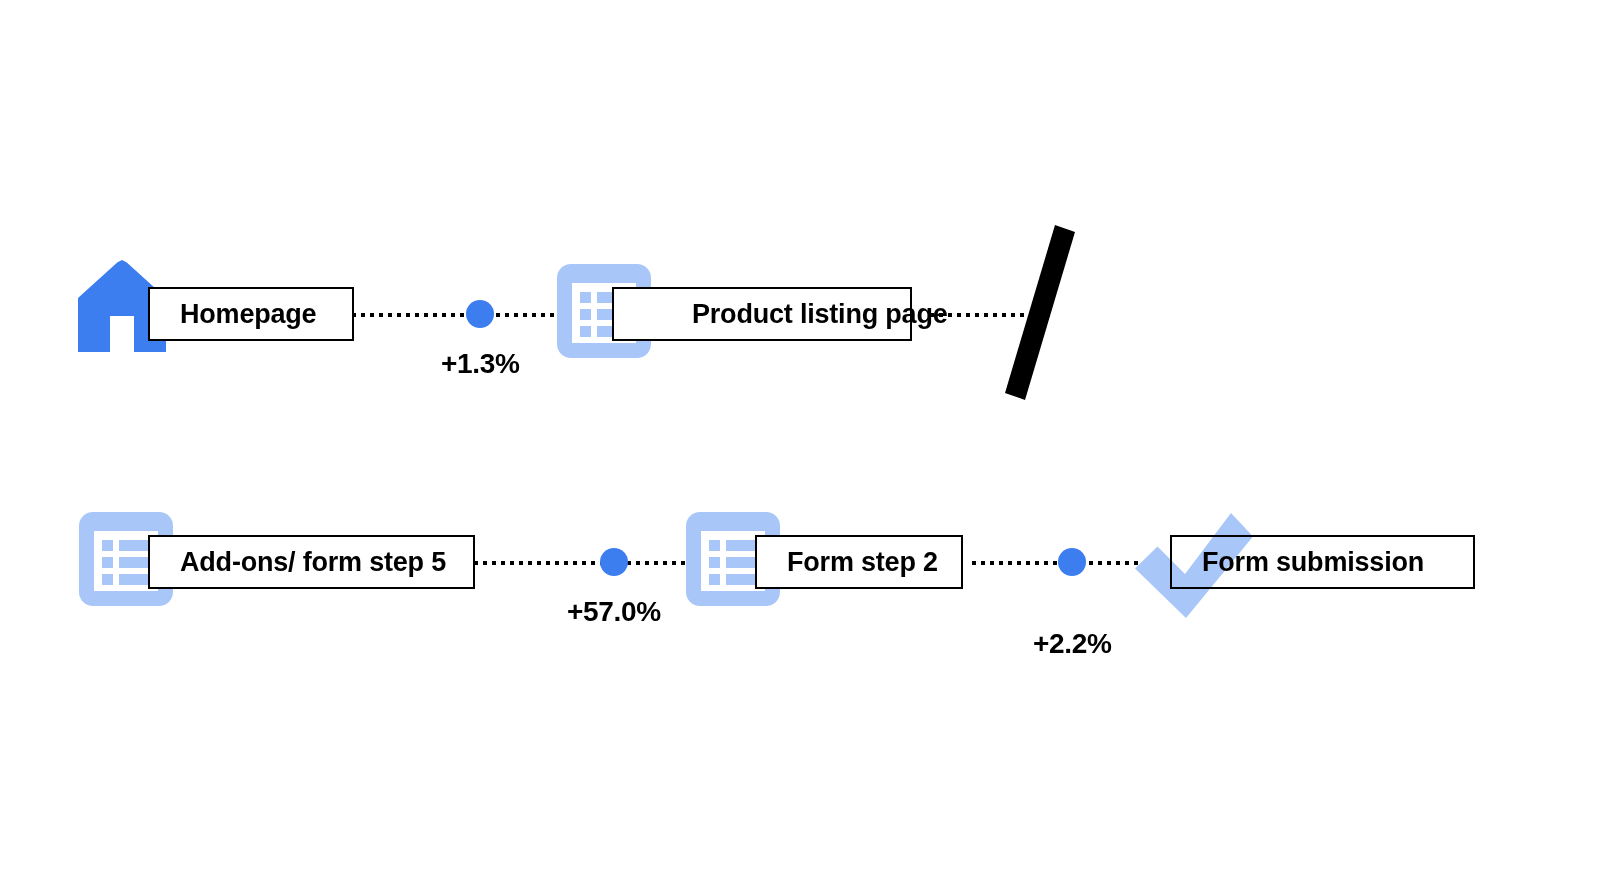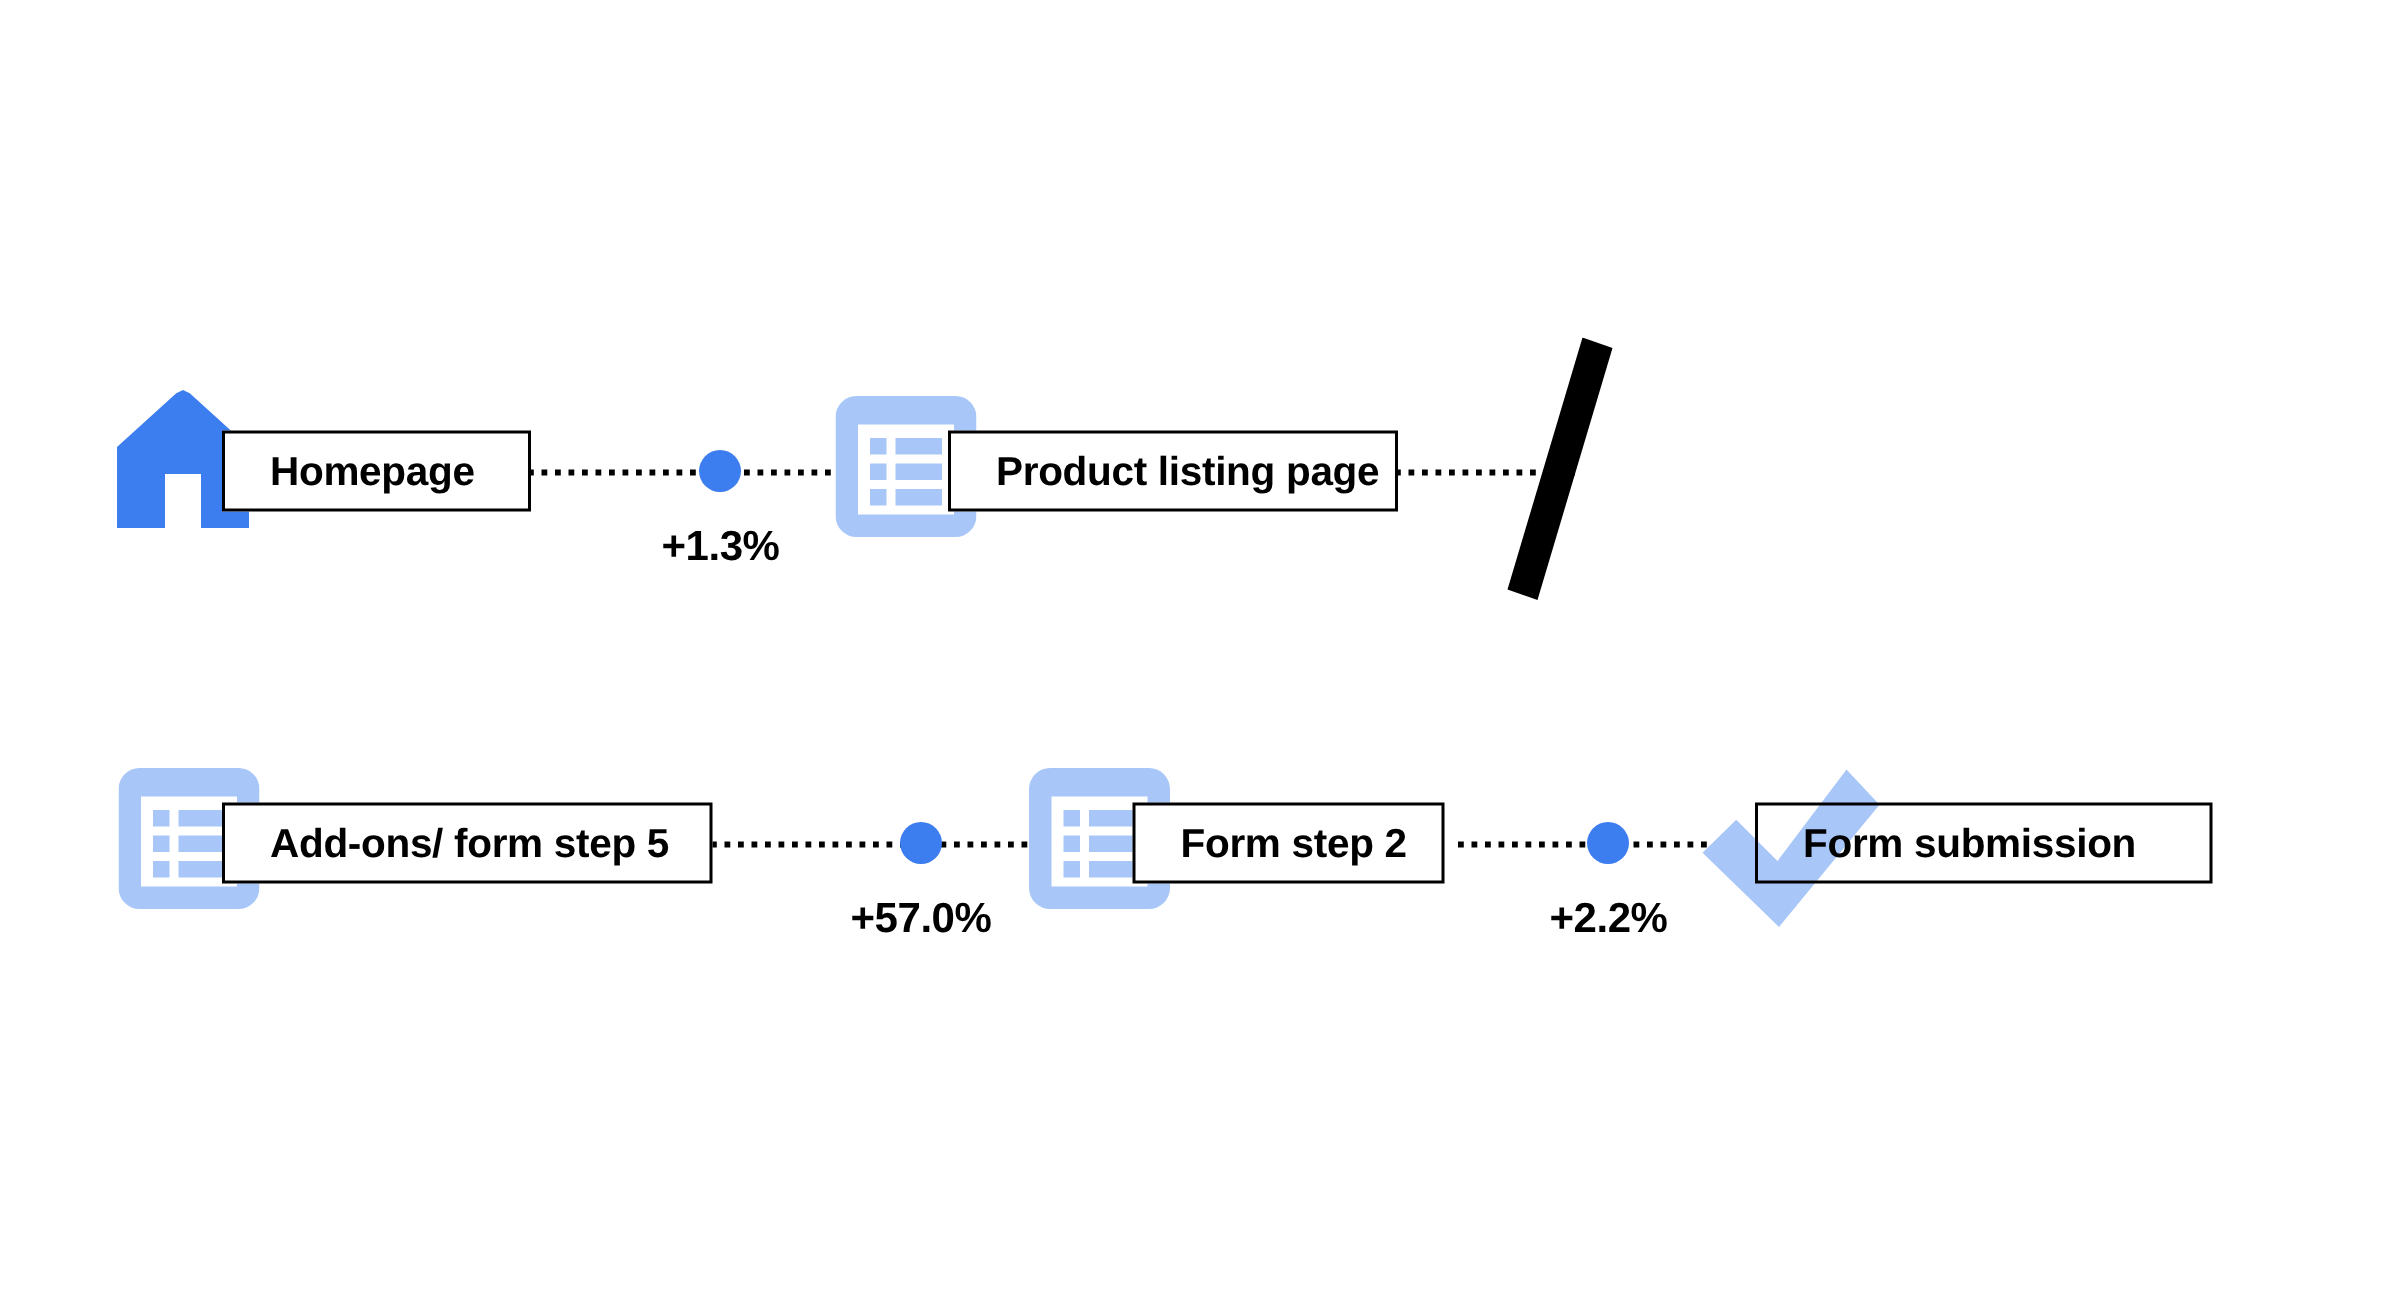--- a/index.html
+++ b/index.html
@@ -117,21 +117,21 @@
       <rect x="15" y="19" width="64" height="60" fill="#ffffff"></rect>
       <rect x="23" y="28" width="11" height="11" fill="#a8c7f8"></rect>
       <rect x="40" y="28" width="31" height="11" fill="#a8c7f8"></rect>
       <rect x="23" y="45" width="11" height="11" fill="#a8c7f8"></rect>
       <rect x="40" y="45" width="31" height="11" fill="#a8c7f8"></rect>
       <rect x="23" y="62" width="11" height="11" fill="#a8c7f8"></rect>
       <rect x="40" y="62" width="31" height="11" fill="#a8c7f8"></rect>
     </svg>
   </div>
 
-  <div class="step-box" style="left:632px; top:287px; width:300px; height:54px;">
+  <div class="step-box" style="left:612px; top:287px; width:300px; height:54px;padding-left:48px;">
     <span class="step-label">Product listing page</span>
   </div>
 
   <div class="icon" style="left:1000px; top:225px;">
     <svg width="80" height="175" viewBox="0 0 80 175" aria-hidden="true">
       <path d="M55 0 L75 7 L25 175 L5 168 Z" fill="#000000"></path>
     </svg>
   </div>
 
   <div class="connector" style="left:474px; top:561px; width:215px;"></div>
@@ -170,21 +170,21 @@
       <rect x="40" y="45" width="31" height="11" fill="#a8c7f8"></rect>
       <rect x="23" y="62" width="11" height="11" fill="#a8c7f8"></rect>
       <rect x="40" y="62" width="31" height="11" fill="#a8c7f8"></rect>
     </svg>
   </div>
 
   <div class="step-box" style="left:755px; top:535px; width:208px; height:54px;">
     <span class="step-label">Form step 2</span>
   </div>
 
-  <div class="metric" style="left:1033px; top:548px;">
+  <div class="metric" style="left:1033px; top:548px;gap:32px;">
     <div class="metric-dot"></div>
     <div class="metric-value">+2.2%</div>
   </div>
 
   <div class="icon" style="left:1124px; top:506px;">
     <svg width="130" height="115" viewBox="0 0 130 115" aria-hidden="true">
       <path d="M33.5 40.5 L61 68 L107 7 L129 30.5 L62 112 L11 62.5 Z" fill="#a8c7f8"></path>
     </svg>
   </div>
 

